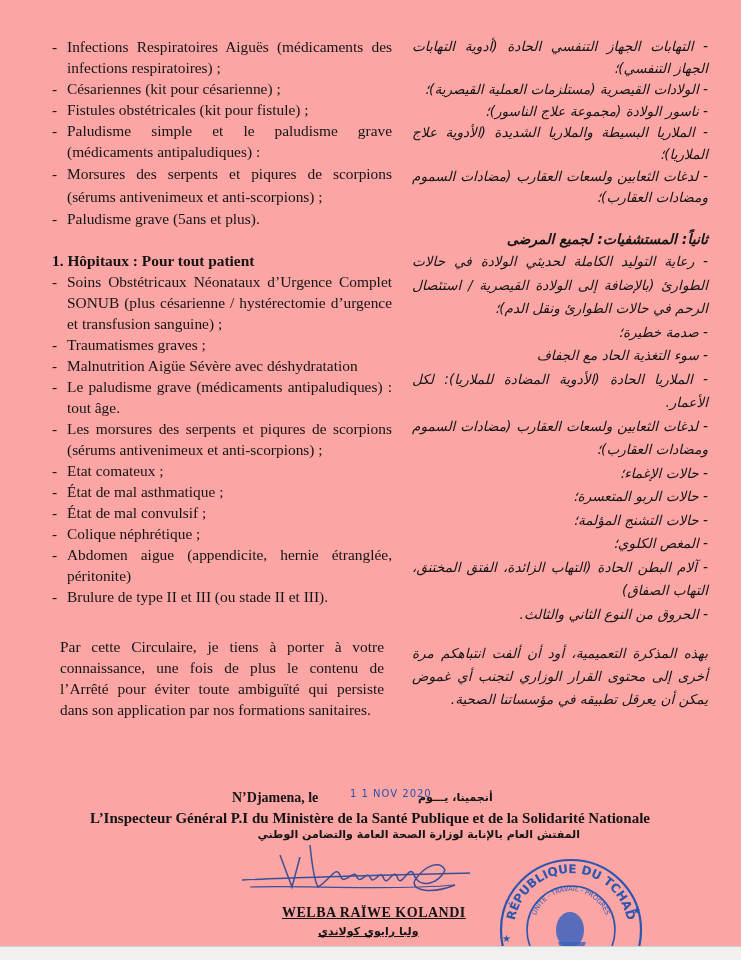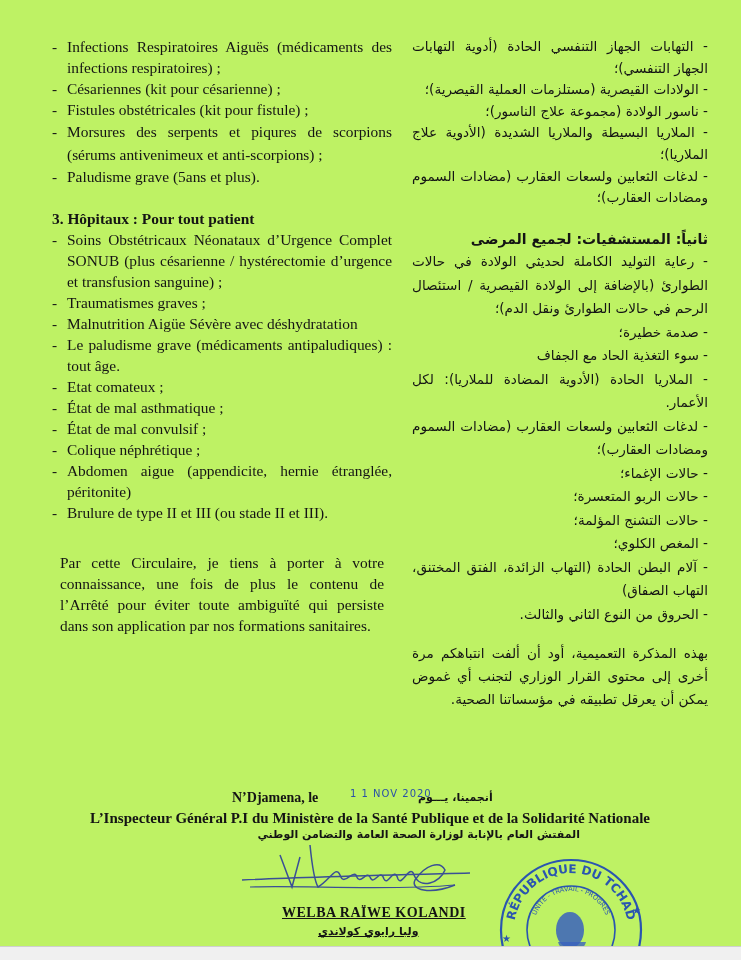--- a/index.html
+++ b/index.html
@@ -1,23 +1,23 @@
 <!DOCTYPE html>
 <html><head>
 <meta charset="utf-8">
 <style>
   html, body { margin:0; padding:0; }
   body { width:741px; height:960px; background:#fdfdfd; position:relative; overflow:hidden;
          font-family:"Liberation Serif", serif; color:#141414; }
-  .page { position:absolute; left:0; top:0; width:741px; height:946px; background:#bef264; }
+  .page { position:absolute; left:0; top:0; width:741px; height:946px; background:#fca5a5; }
   .bottom-bar { position:absolute; left:0; top:946px; width:741px; height:14px; background:#f0f0f0; border-top:1px solid #cfcfcf; }
 
   .col-fr { position:absolute; left:52px; top:36px; width:340px; font-size:15.4px; line-height:21px; }
   .col-ar { position:absolute; left:412px; top:36px; width:296px; direction:rtl; text-align:justify;
-            font-family:"DejaVu Sans", sans-serif; font-size:13.6px; line-height:21.6px; }
+            font-family:"DejaVu Sans", sans-serif; font-size:13.6px; line-height:21.6px;font-style:italic; }
 
   ul.fr { list-style:none; margin:0; padding:0; }
   ul.fr li { position:relative; padding-left:15px; text-align:justify; }
   ul.fr li::before { content:"-"; position:absolute; left:0; top:0; }
   .fr .gap { height:21px; }
   .fr h3 { margin:0; font-size:15.4px; font-weight:bold; }
   .fr p { margin:8px; text-align:justify; }
 
   ul.ar { list-style:none; margin:0; padding:0; }
   ul.ar li { margin:0; }
@@ -41,30 +41,32 @@
 </head>
 <body>
 
 <div class="page">
 
   <div class="col-fr fr">
     <ul class="fr">
       <li>Infections Respiratoires Aiguës (médicaments des infections respiratoires) ;</li>
       <li>Césariennes (kit pour césarienne) ;</li>
       <li>Fistules obstétricales (kit pour fistule) ;</li>
+      <li>Paludisme simple et le paludisme grave (médicaments antipaludiques) :</li>
       <li style="line-height:23px;">Morsures des serpents et piqures de scorpions (sérums antivenimeux et anti-scorpions) ;</li>
       <li>Paludisme grave (5ans et plus).</li>
     </ul>
     <div class="gap"></div>
-    <h3>3.  Hôpitaux : Pour tout patient</h3>
+    <h3>1.  Hôpitaux : Pour tout patient</h3>
     <ul class="fr">
       <li>Soins Obstétricaux Néonataux d’Urgence Complet SONUB (plus césarienne / hystérectomie d’urgence et transfusion sanguine) ;</li>
       <li>Traumatismes graves ;</li>
       <li>Malnutrition Aigüe Sévère avec déshydratation</li>
       <li>Le paludisme grave (médicaments antipaludiques) : tout âge.</li>
+      <li>Les morsures des serpents et piqures de scorpions (sérums antivenimeux et anti-scorpions) ;</li>
       <li>Etat comateux ;</li>
       <li>État de mal asthmatique ;</li>
       <li>État de mal convulsif ;</li>
       <li>Colique néphrétique ;</li>
       <li>Abdomen aigue (appendicite, hernie étranglée, péritonite)</li>
       <li>Brulure de type II et III (ou stade II et III).</li>
     </ul>
     <div class="gap"></div>
     <p>Par cette Circulaire, je tiens à porter à votre connaissance, une fois de plus le contenu de l’Arrêté pour éviter toute ambiguïté qui persiste dans son application par nos formations sanitaires.</p>
   </div>

